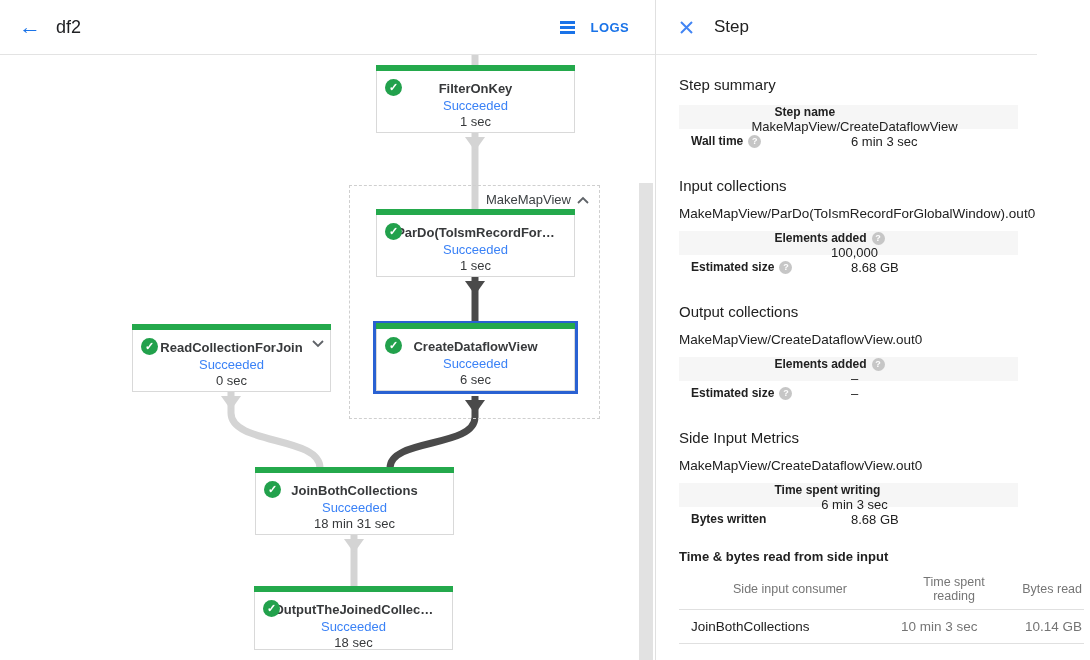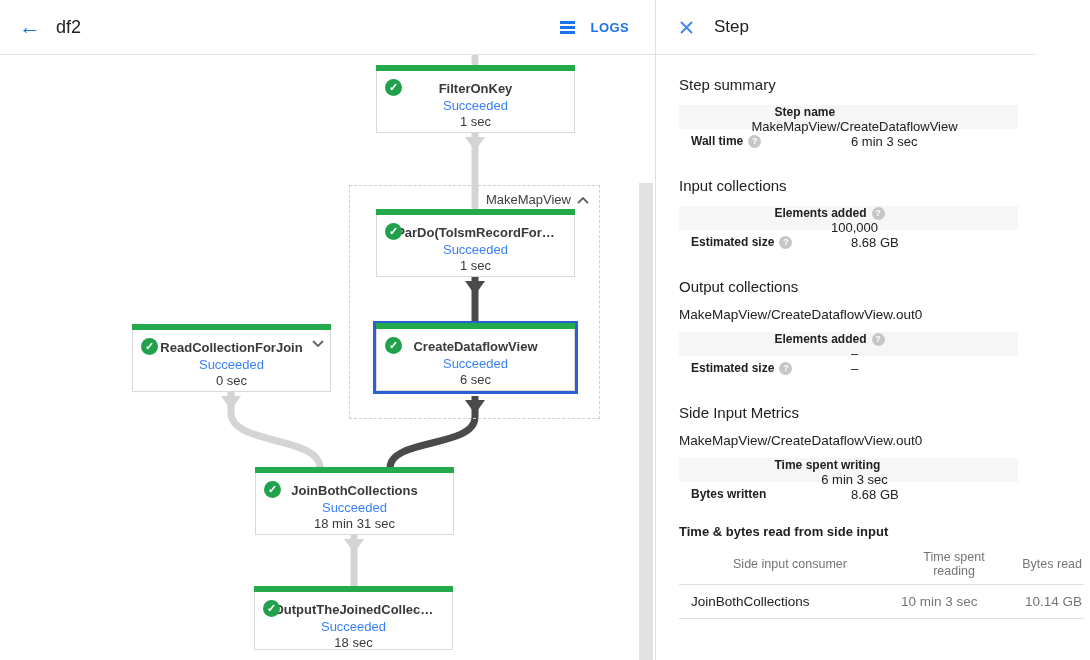--- a/index.html
+++ b/index.html
@@ -199,20 +199,21 @@
       <div class="kv-row">
         <span class="kv-label-wrap">
           <span class="kv-label">Wall time</span>
           <span class="help-icon">?</span>
         </span>
         <span class="kv-value">6 min 3 sec</span>
       </div>
     </div>
 
     <div class="section-heading">Input collections</div>
+    <div class="collection-name">MakeMapView/ParDo(ToIsmRecordForGlobalWindow).out0</div>
     <div class="kv-rows">
       <div class="kv-row striped">
         <span class="kv-label-wrap">
           <span class="kv-label">Elements added</span>
           <span class="help-icon">?</span>
         </span>
         <span class="kv-value">100,000</span>
       </div>
       <div class="kv-row">
         <span class="kv-label-wrap">

